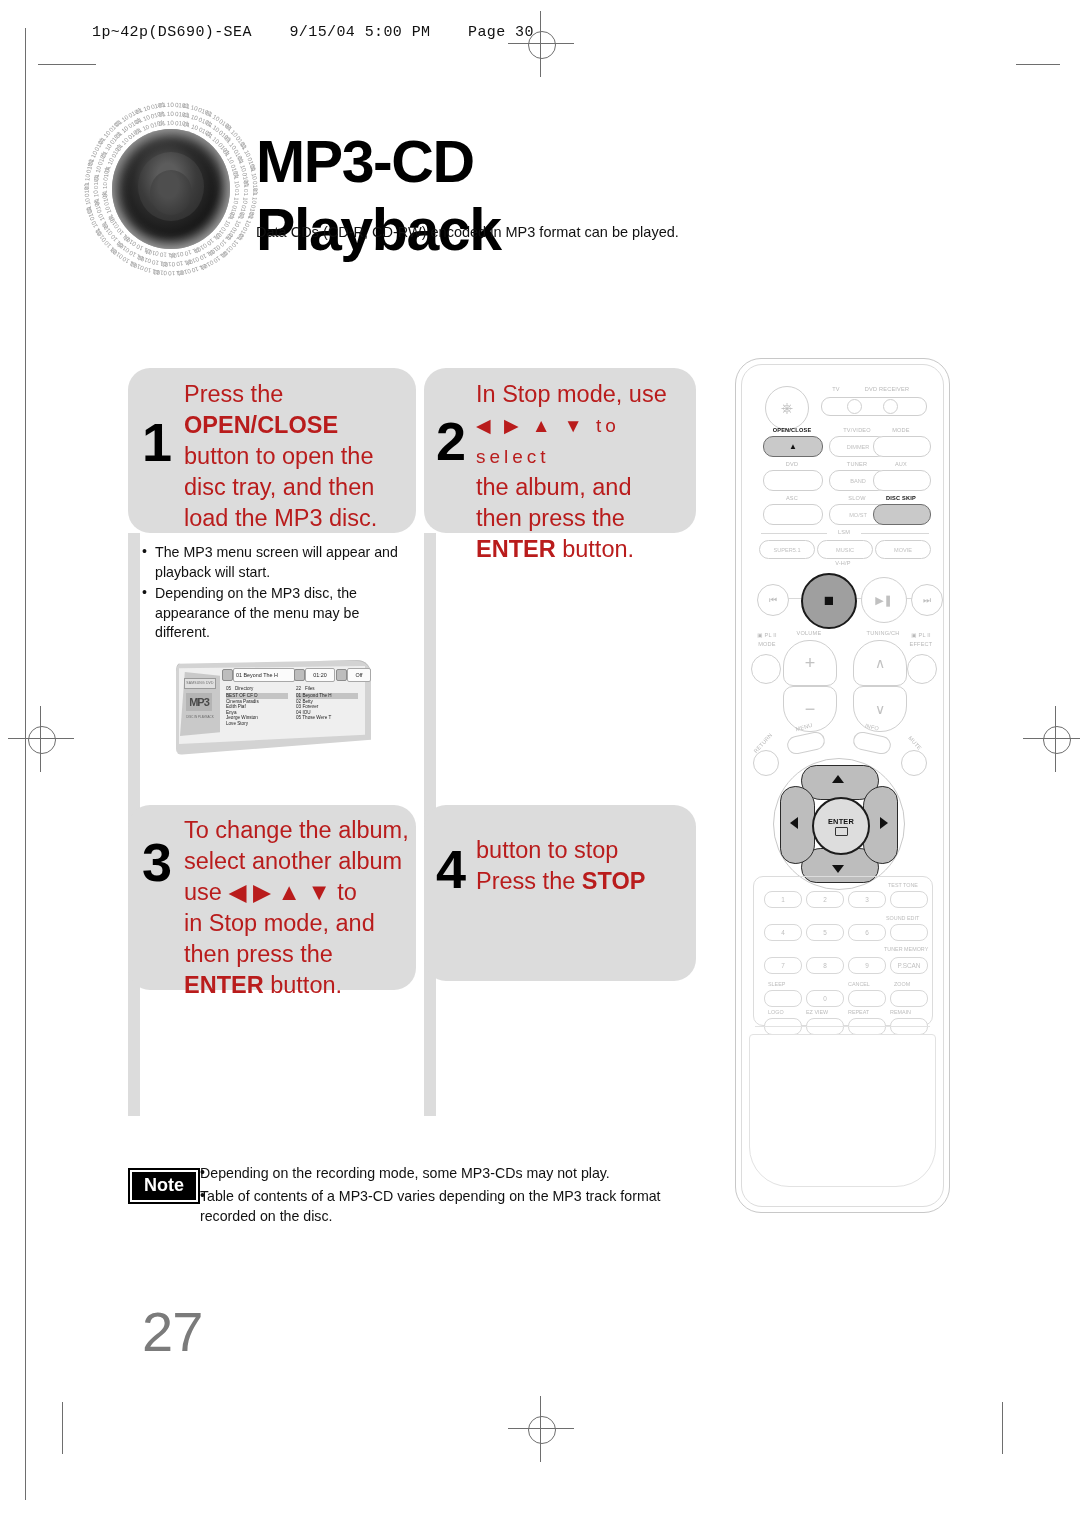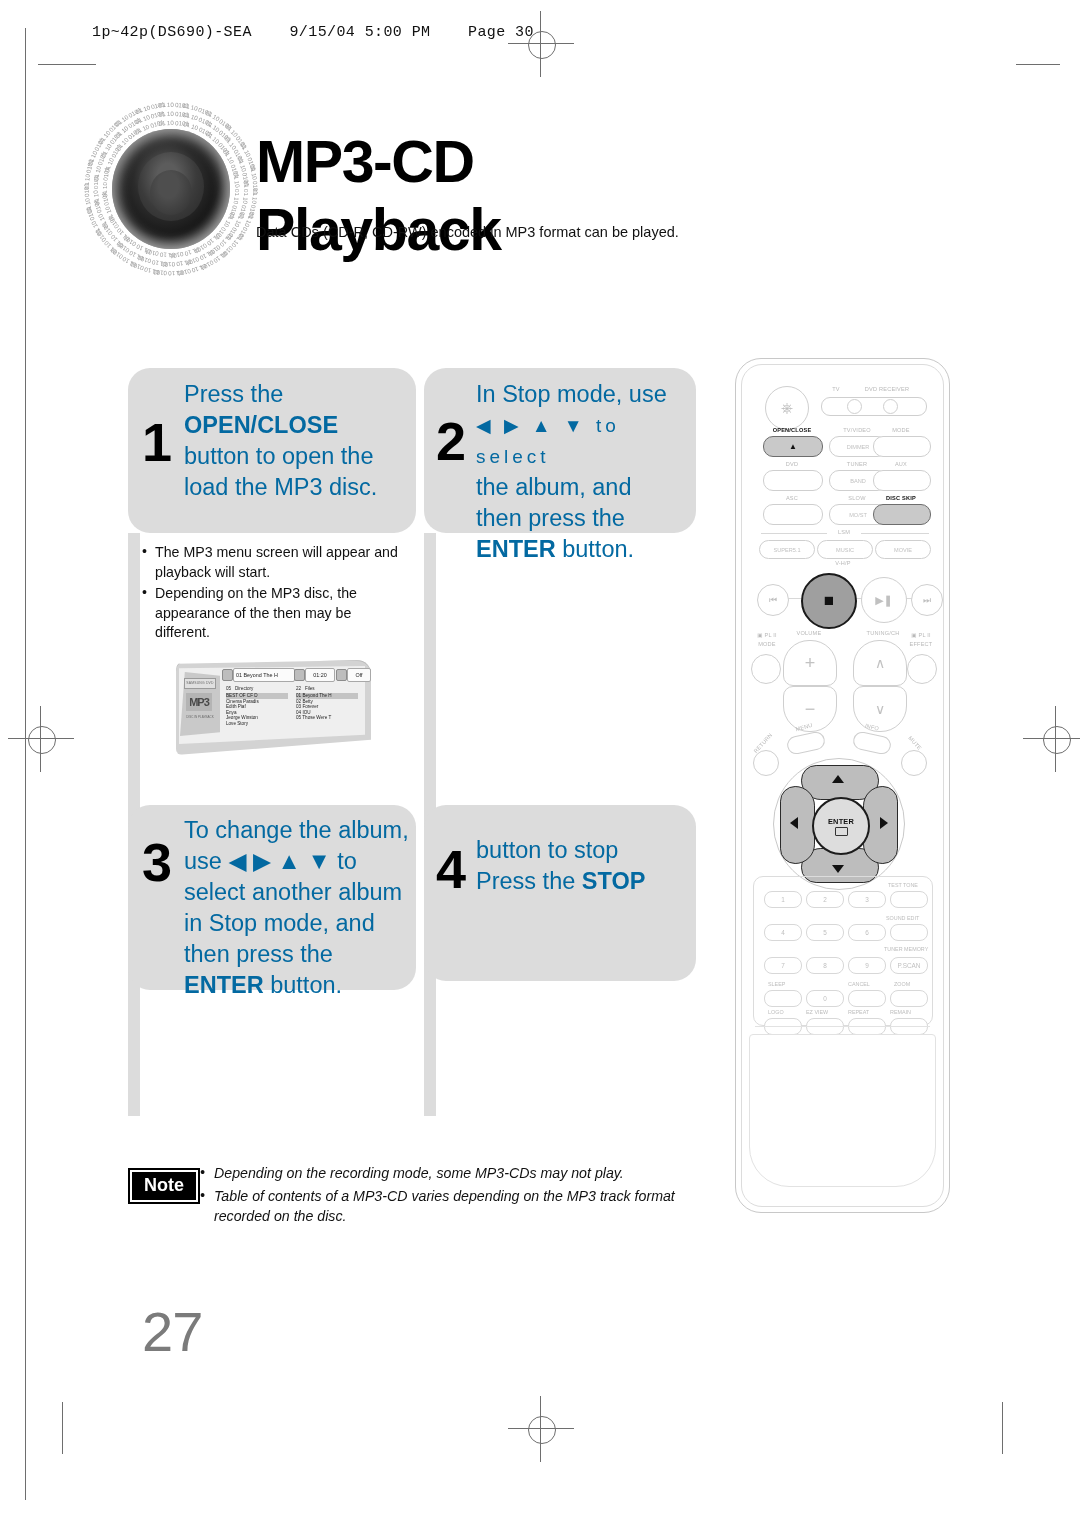--- a/index.html
+++ b/index.html
@@ -30,21 +30,21 @@
   .speaker:before{content:"";position:absolute;left:22%;top:19%;width:56%;height:58%;border-radius:50%;
         background:radial-gradient(ellipse at 45% 35%, #5c5c5c 0 20%, #3b3b3b 55%, #272727 100%);}
   .speaker:after{content:"";position:absolute;left:32%;top:34%;width:36%;height:38%;border-radius:50%;
         background:radial-gradient(ellipse at 44% 34%, #4e4e4e 0 30%, #2f2f2f 100%);}
   h1.page-title{position:absolute;left:178px;top:32px;margin:0;font-size:59px;font-weight:bold;color:#000;letter-spacing:-1.4px;}
   .title-sub{position:absolute;left:178px;top:128px;font-size:14.5px;color:#111;}
 
   
   .step{position:absolute;background:#dcdcdc;border-radius:22px;}
   .step-num{position:absolute;font-size:54px;font-weight:bold;color:#000;line-height:1;}
-  .step-txt{position:absolute;font-size:23.5px;line-height:31px;color:#0369a1;}
+  .step-txt{position:absolute;font-size:23.5px;line-height:31px;color:#b91c1c;}
   .step-txt b{font-weight:bold;}
   .arrow{font-size:19px;letter-spacing:4px;}
 
   .bullets{position:absolute;font-size:14.2px;line-height:19.5px;color:#111;}
   .bullets .bl{position:relative;padding-left:13px;margin-bottom:2px;}
   .bullets .bl:before{content:"\2022";position:absolute;left:0;top:-1px;}
 
   
   .rail{position:absolute;background:#dcdcdc;}
 
@@ -71,21 +71,21 @@
   .tv-colhead{font-size:4.6px;color:#2a2a2a;margin-bottom:1.5px;}
   .tv-col{position:absolute;top:0;}
   .tv-col .row{white-space:nowrap;}
   .tv-col .row.sel{background:#c4c4c4;}
 
   
   .note-badge{position:absolute;left:128px;top:1168px;width:68px;height:32px;background:#000;border:2px solid #000;
        box-shadow:0 0 0 2px #fff inset;}
   .note-badge span{position:absolute;inset:0;color:#fff;font-size:18px;font-weight:bold;text-align:center;line-height:30px;}
   .note-list{position:absolute;left:200px;top:1163px;width:500px;font-size:14.2px;line-height:20px;color:#111;}
-  .note-list .bl{position:relative;padding-left:14px;margin-bottom:3px;font-style:italic;}
+  .note-list .bl{position:relative;margin-bottom:3px;}
   .note-list .bl:before{content:"\2022";position:absolute;left:0;top:-1px;}
 
   .pagenum{position:absolute;left:142px;top:1299px;font-size:56px;color:#7b7b7b;font-weight:normal;letter-spacing:-1px;}
 
   
   .remote{position:absolute;left:735px;top:358px;width:215px;height:855px;}
   .rem-shell{position:absolute;inset:0;border:1.6px solid #c8c8c8;border-radius:26px;background:#fff;}
   .rem-shell2{position:absolute;left:6px;top:6px;right:6px;bottom:6px;border:1px solid #dcdcdc;border-radius:21px;}
   .lbl{position:absolute;font-size:5.6px;color:#b9b9b9;letter-spacing:.2px;white-space:nowrap;text-align:center;}
   .lbl.dark{color:#111;font-weight:bold;}
@@ -333,26 +333,27 @@
 
   <div class="rail" style="left:128px;top:533px;width:12px;height:583px;"></div>
   <div class="rail" style="left:424px;top:533px;width:12px;height:583px;"></div>
 
   <div class="step" style="left:128px;top:368px;width:288px;height:165px;">
     <div class="step-num" style="left:14px;top:47px;">1</div>
     <div class="step-txt" style="left:56px;top:11px;width:226px;">
       <div>Press the</div>
       <div><b>OPEN/CLOSE</b></div>
       <div>button to open the</div>
+      <div>disc tray, and then</div>
       <div>load the MP3 disc.</div>
     </div>
   </div>
   <div class="bullets" style="left:142px;top:543px;width:262px;">
     <div class="bl">The MP3 menu screen will appear and playback will start.</div>
-    <div class="bl">Depending on the MP3 disc, the appearance of the then may be different.</div>
+    <div class="bl">Depending on the MP3 disc, the appearance of the menu may be different.</div>
   </div>
 
   <div class="step" style="left:424px;top:368px;width:272px;height:165px;">
     <div class="step-num" style="left:12px;top:46px;">2</div>
     <div class="step-txt" style="left:52px;top:11px;width:216px;">
       <div>In Stop mode, use</div>
       <div class="arrow">◀ ▶ ▲ ▼ to select</div>
       <div>the album, and</div>
       <div>then press the</div>
       <div><b>ENTER</b> button.</div>
@@ -398,22 +399,22 @@
         <div class="row">04 IOU</div>
         <div class="row">05 Those Were T</div>
       </div>
     </div>
   </div>
 
   <div class="step" style="left:128px;top:805px;width:288px;height:185px;">
     <div class="step-num" style="left:14px;top:30px;">3</div>
     <div class="step-txt" style="left:56px;top:10px;width:228px;">
       <div>To change the album,</div>
+      <div>select another album</div>
       <div>use ◀ ▶ ▲ ▼  to</div>
-      <div>select another album</div>
       <div>in Stop mode, and</div>
       <div>then press the</div>
       <div><b>ENTER</b> button.</div>
     </div>
   </div>
 
   <div class="step" style="left:424px;top:805px;width:272px;height:176px;">
     <div class="step-num" style="left:12px;top:37px;">4</div>
     <div class="step-txt" style="left:52px;top:30px;width:216px;">
       <div>button to stop</div>

